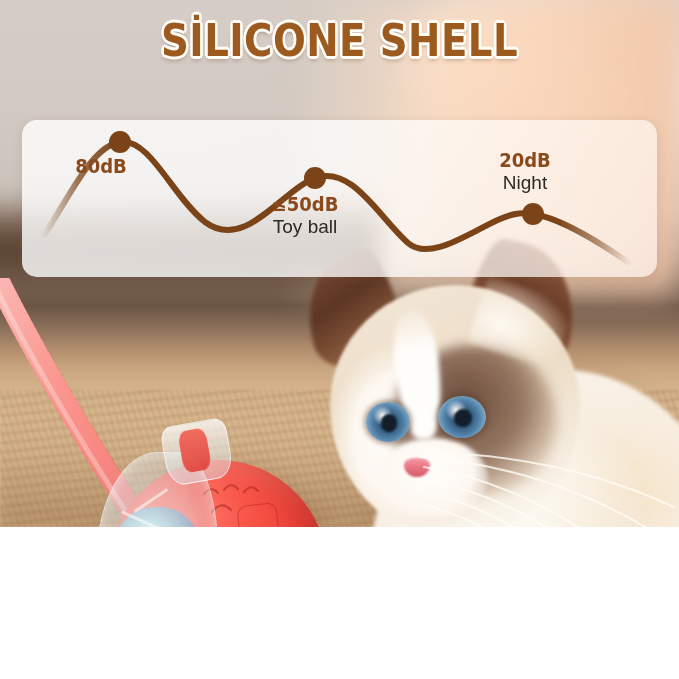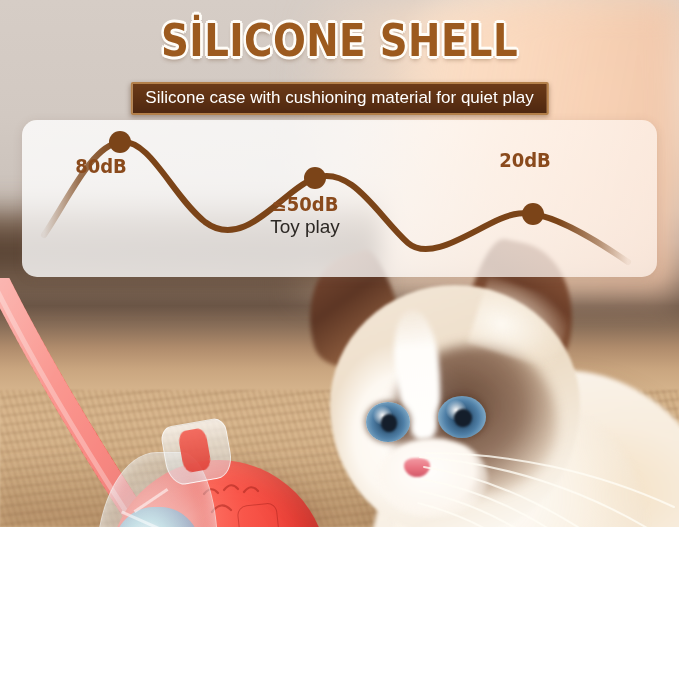--- a/index.html
+++ b/index.html
@@ -536,23 +536,20 @@
       </div>
 
       <div class="ball-cap">
         <div class="cap-red"></div>
       </div>
     </div>
   </div>
 
   <div class="headline">SİLICONE SHELL</div>
 
-  <div class="subtitle-bar">
-    <div class="subtitle-text">Silicone case with cushioning material for quiet play</div>
-  </div>
 
   <div class="glass-panel"></div>
 
   <svg class="wave-svg" viewBox="0 0 679 300">
     <defs>
       <linearGradient id="waveFade" x1="0" y1="0" x2="1" y2="0">
         <stop offset="0%" stop-color="#7b4418" stop-opacity="0.05"></stop>
         <stop offset="6%" stop-color="#7b4418" stop-opacity="0.75"></stop>
         <stop offset="13%" stop-color="#7b4418" stop-opacity="1"></stop>
         <stop offset="88%" stop-color="#7b4418" stop-opacity="1"></stop>
@@ -574,20 +571,21 @@
     <circle cx="315" cy="178" r="11" fill="#7b4418"></circle>
     <circle cx="533" cy="214" r="11" fill="#7b4418"></circle>
   </svg>
 
   <div class="db-label" id="lbl-hairdryer">
     <span class="db-value">80dB</span>
   </div>
 
   <div class="db-label" id="lbl-toyball">
     <span class="db-value">≤50dB</span>
-    <span class="db-name">Toy play</span>
+    <span class="db-name">Toy ball</span>
   </div>
 
   <div class="db-label" id="lbl-night">
     <span class="db-value">20dB</span>
+    <span class="db-name">Night</span>
   </div>
 
 </div>
 
 </body></html>

